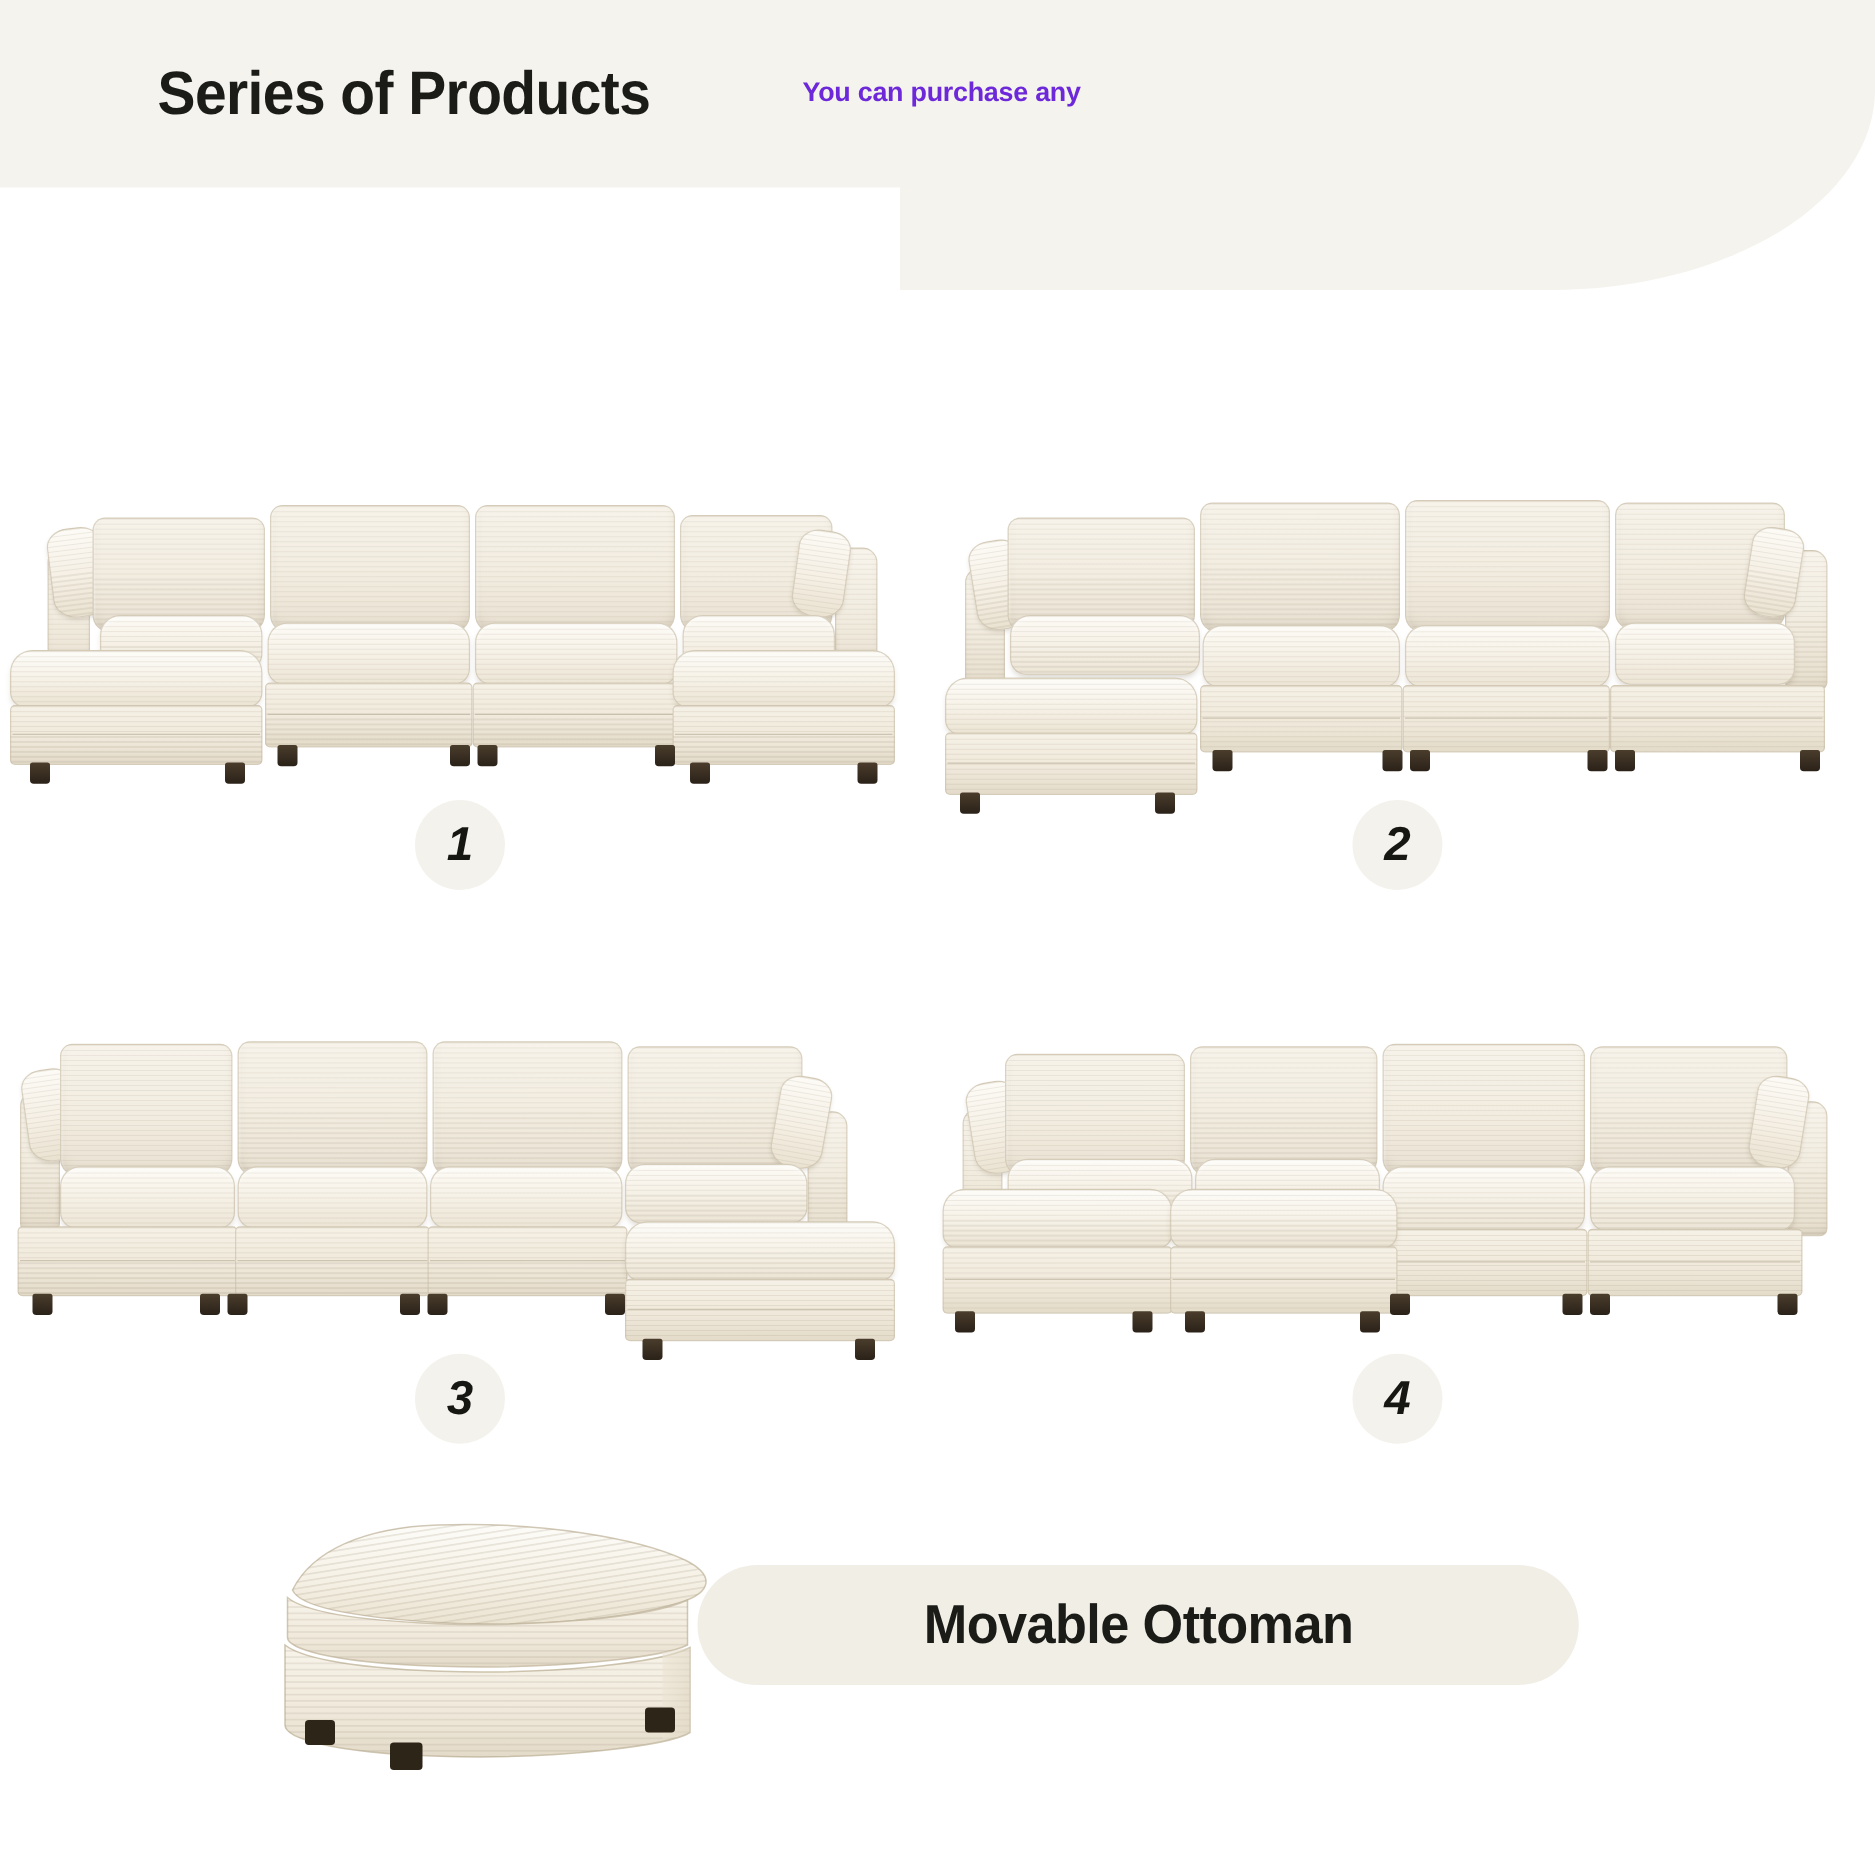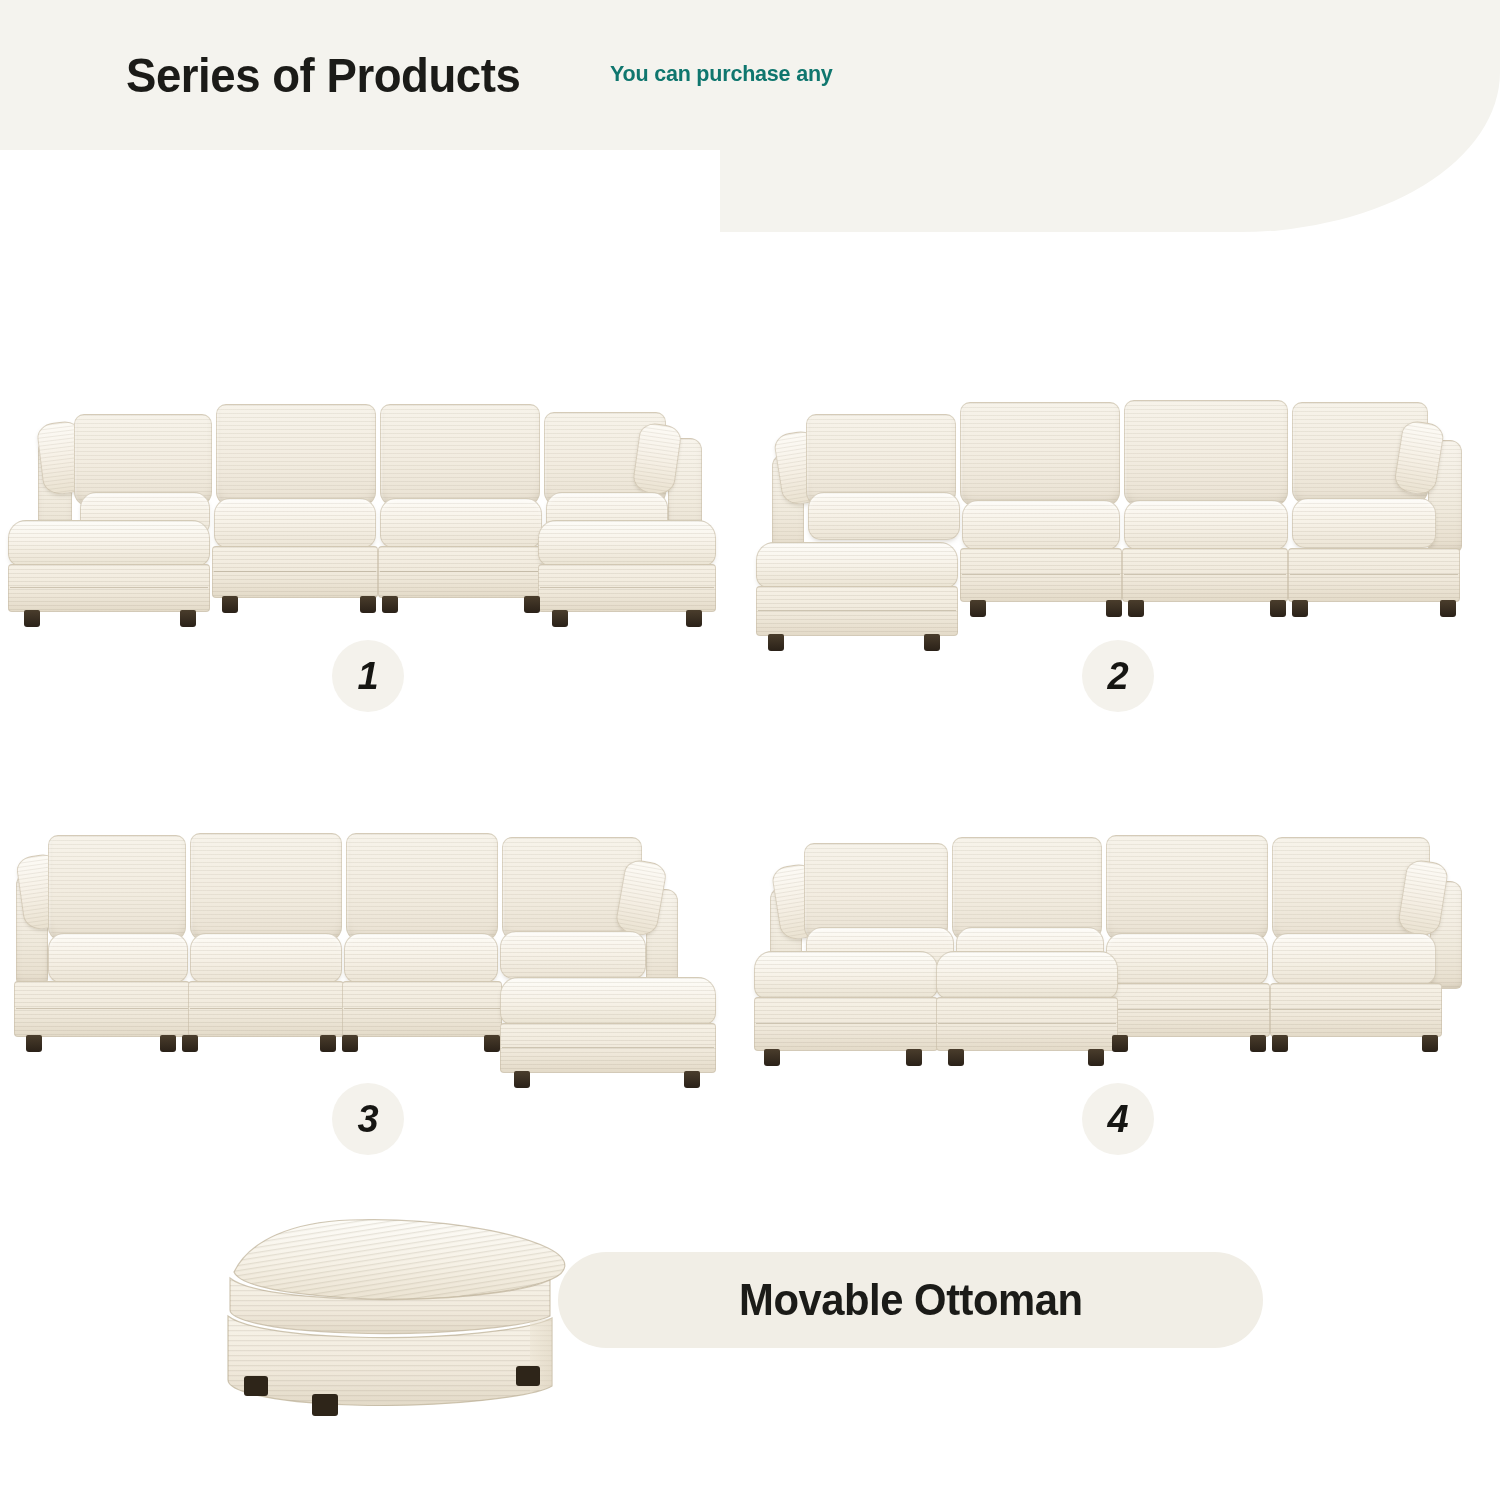--- a/index.html
+++ b/index.html
@@ -26,21 +26,21 @@
     position:absolute; left:0; top:0; width:1500px; height:150px; z-index:2;
     display:flex; align-items:center; padding-left:126px;
   }
   #page-title{
     font-size:49px; font-weight:bold; color:#1b1b18;
     letter-spacing:-0.5px; line-height:1;
     transform:scaleX(0.93); transform-origin:left center;
     white-space:nowrap;
   }
   #subtitle{
-    margin-left:60px; font-size:21.5px; font-weight:bold; color:#0f766e;
+    margin-left:92px; font-size:21.5px; font-weight:bold; color:#6d28d9;
     line-height:1.45; letter-spacing:-0.2px; white-space:nowrap;
   }
 
   
   .config{ position:absolute; z-index:3; }
   .stage{ position:relative; width:100%; height:100%; }
 
   .badge{
     position:absolute; width:72px; height:72px; border-radius:50%;
     background:#f4f2ec; display:flex; align-items:center; justify-content:center;

